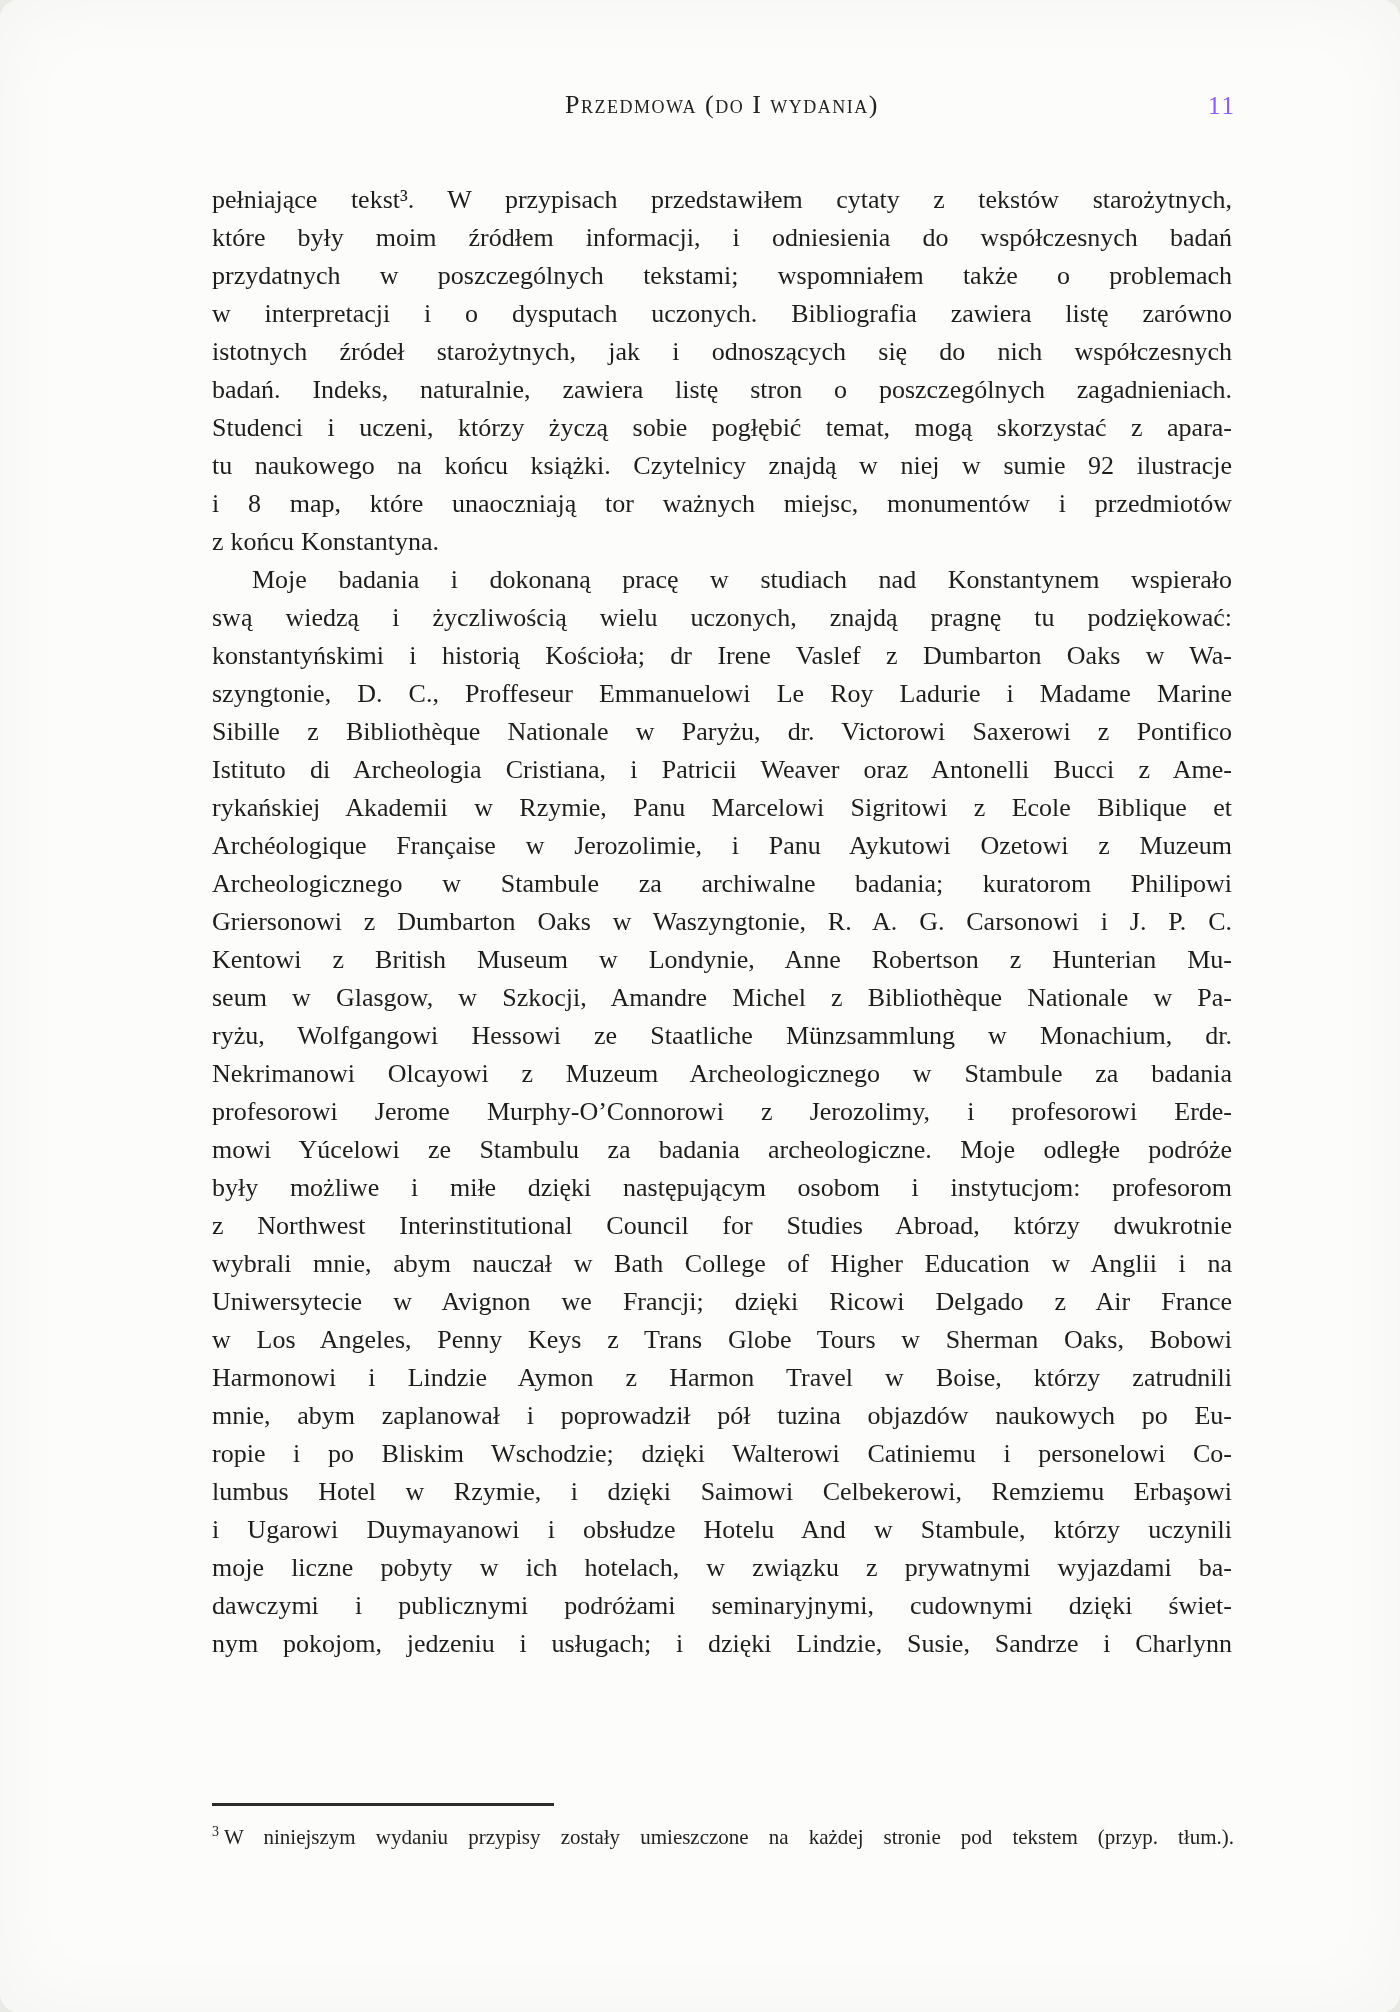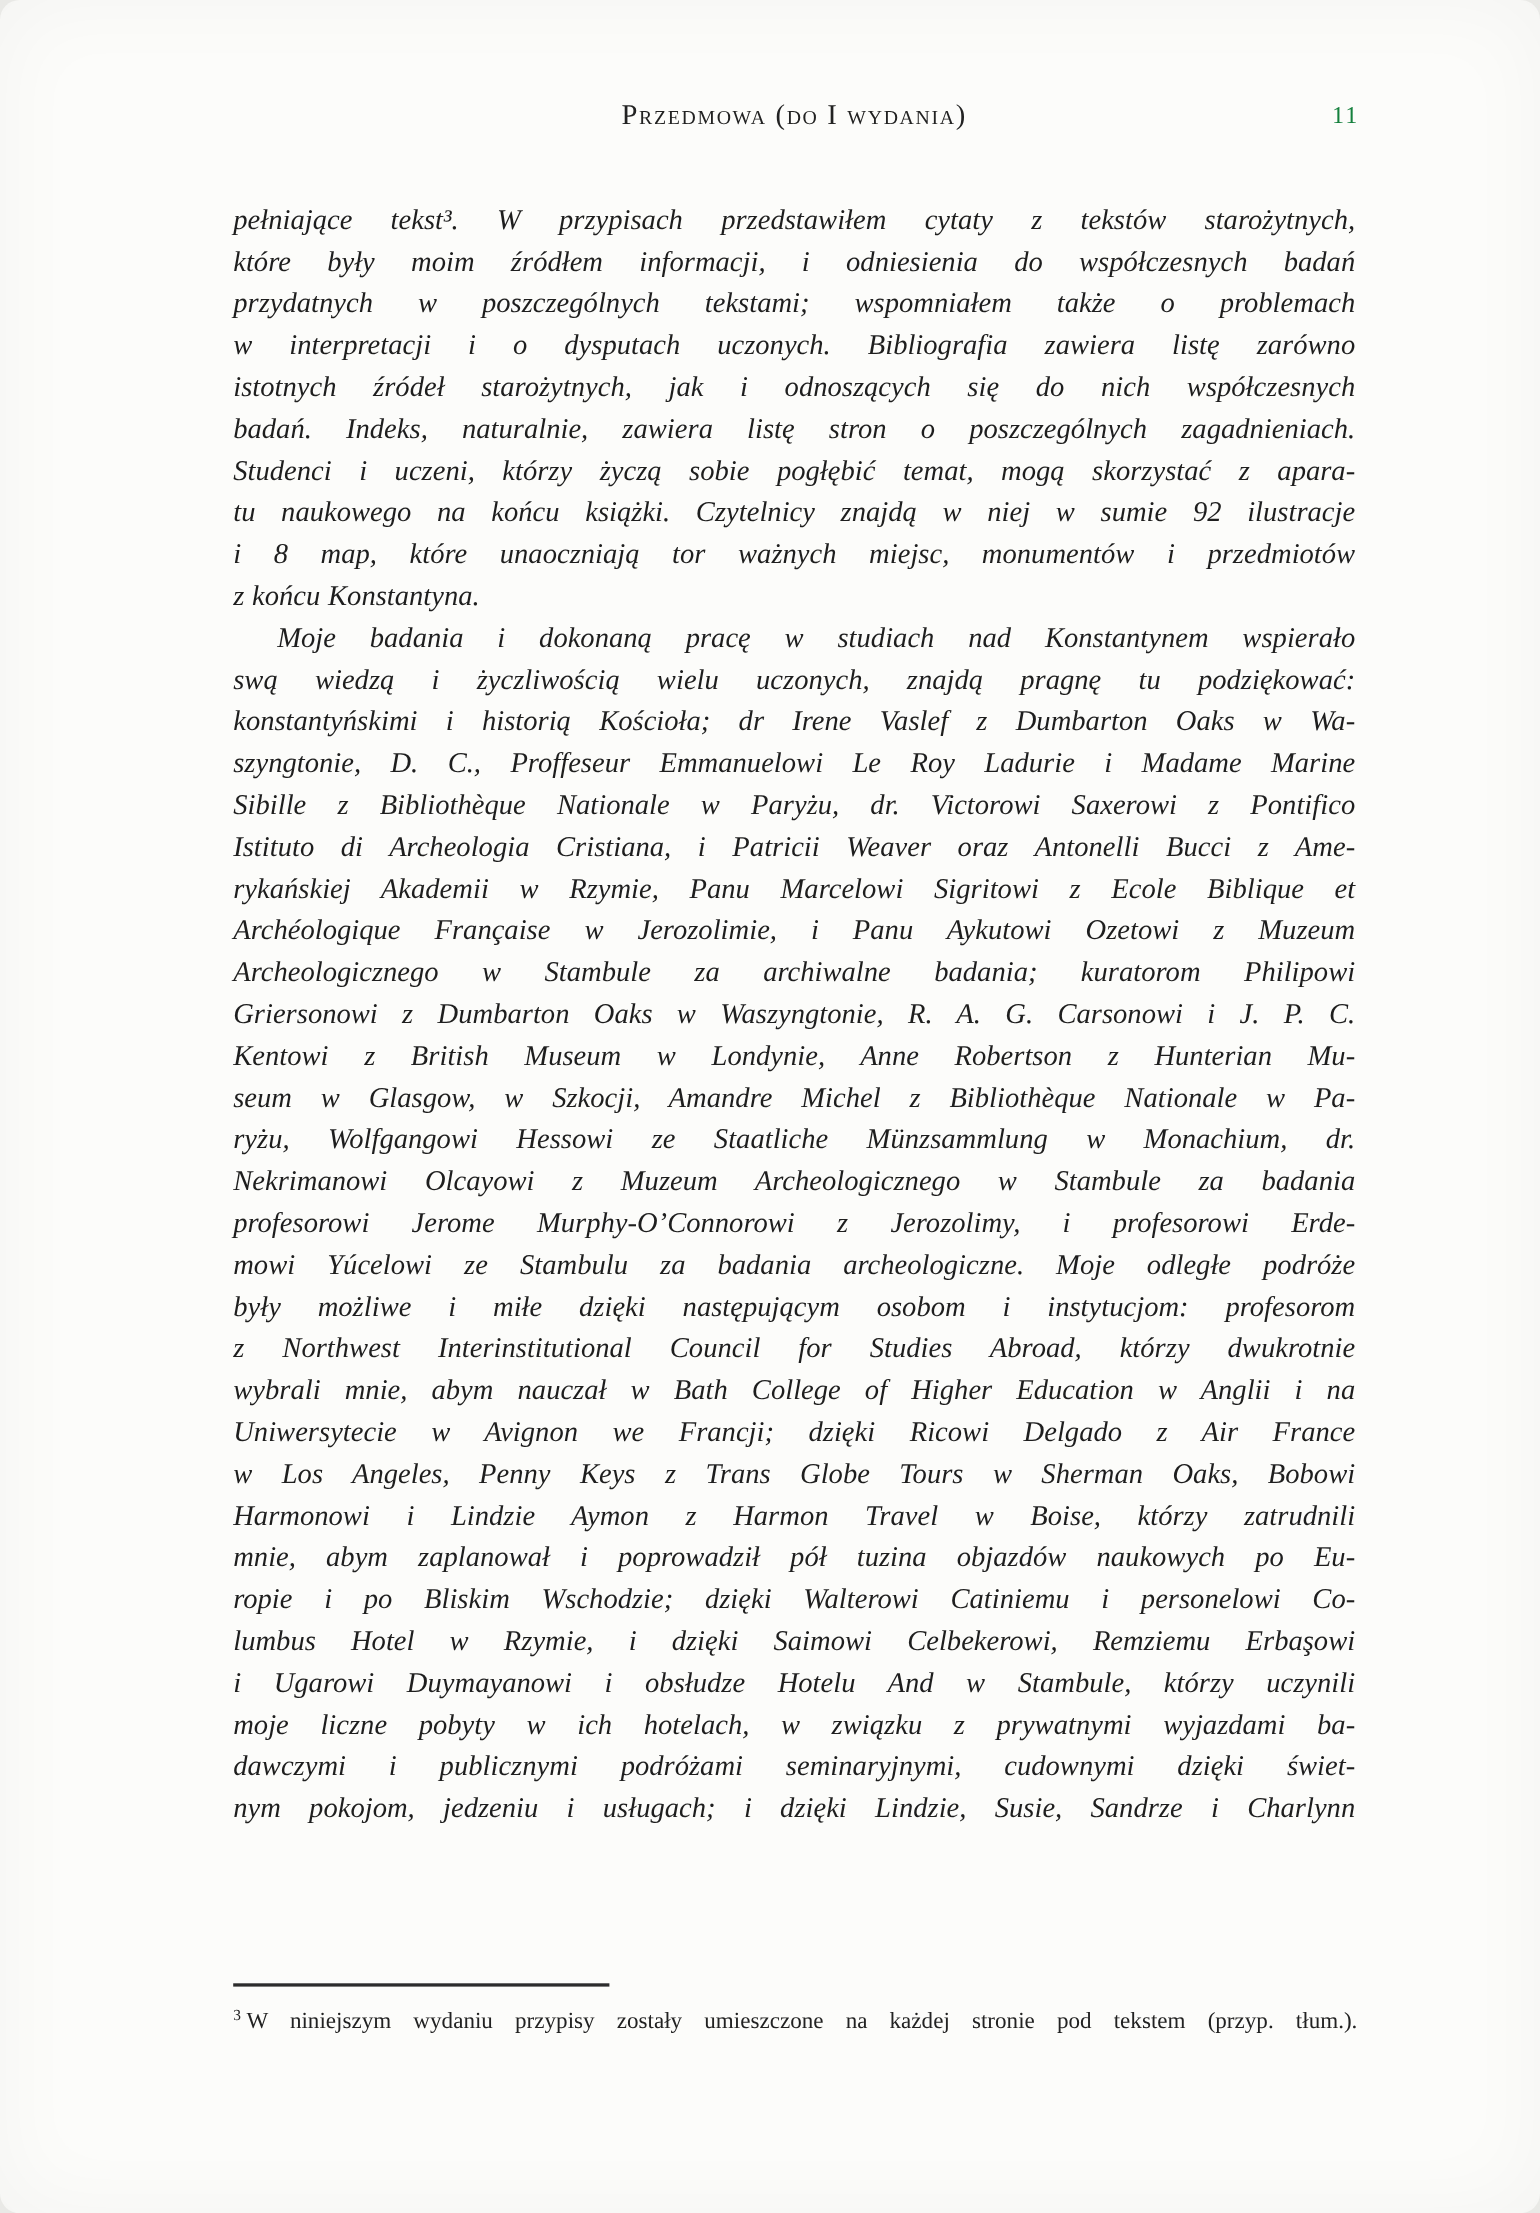--- a/index.html
+++ b/index.html
@@ -25,33 +25,33 @@
     font-size: 26px;
     letter-spacing: 1.5px;
     color: #222;
   }
   .page-number {
     position: absolute;
     top: 92px;
     left: 1196px;
     width: 40px;
     text-align: right;
-    font-size: 22px;
+    font-size: 25px;
     letter-spacing: 2px;
-    color: #15803d;
+    color: #8b5cf6;
   }
   .text-column {
     position: absolute;
     top: 181px;
     left: 212px;
     width: 1020px;
     font-size: 26px;
     line-height: 38px;
   }
-  .paragraph { margin: 0; font-style: italic; }
+  .paragraph { margin: 0; }
   .line {
     text-align: justify;
     text-align-last: justify;
     white-space: normal;
     word-spacing: 0.5px;
   }
   .indent-first .line:first-child { text-indent: 40px; }
   .last-left .line:last-child { text-align-last: left; }
   .footnote-rule {
     position: absolute;

